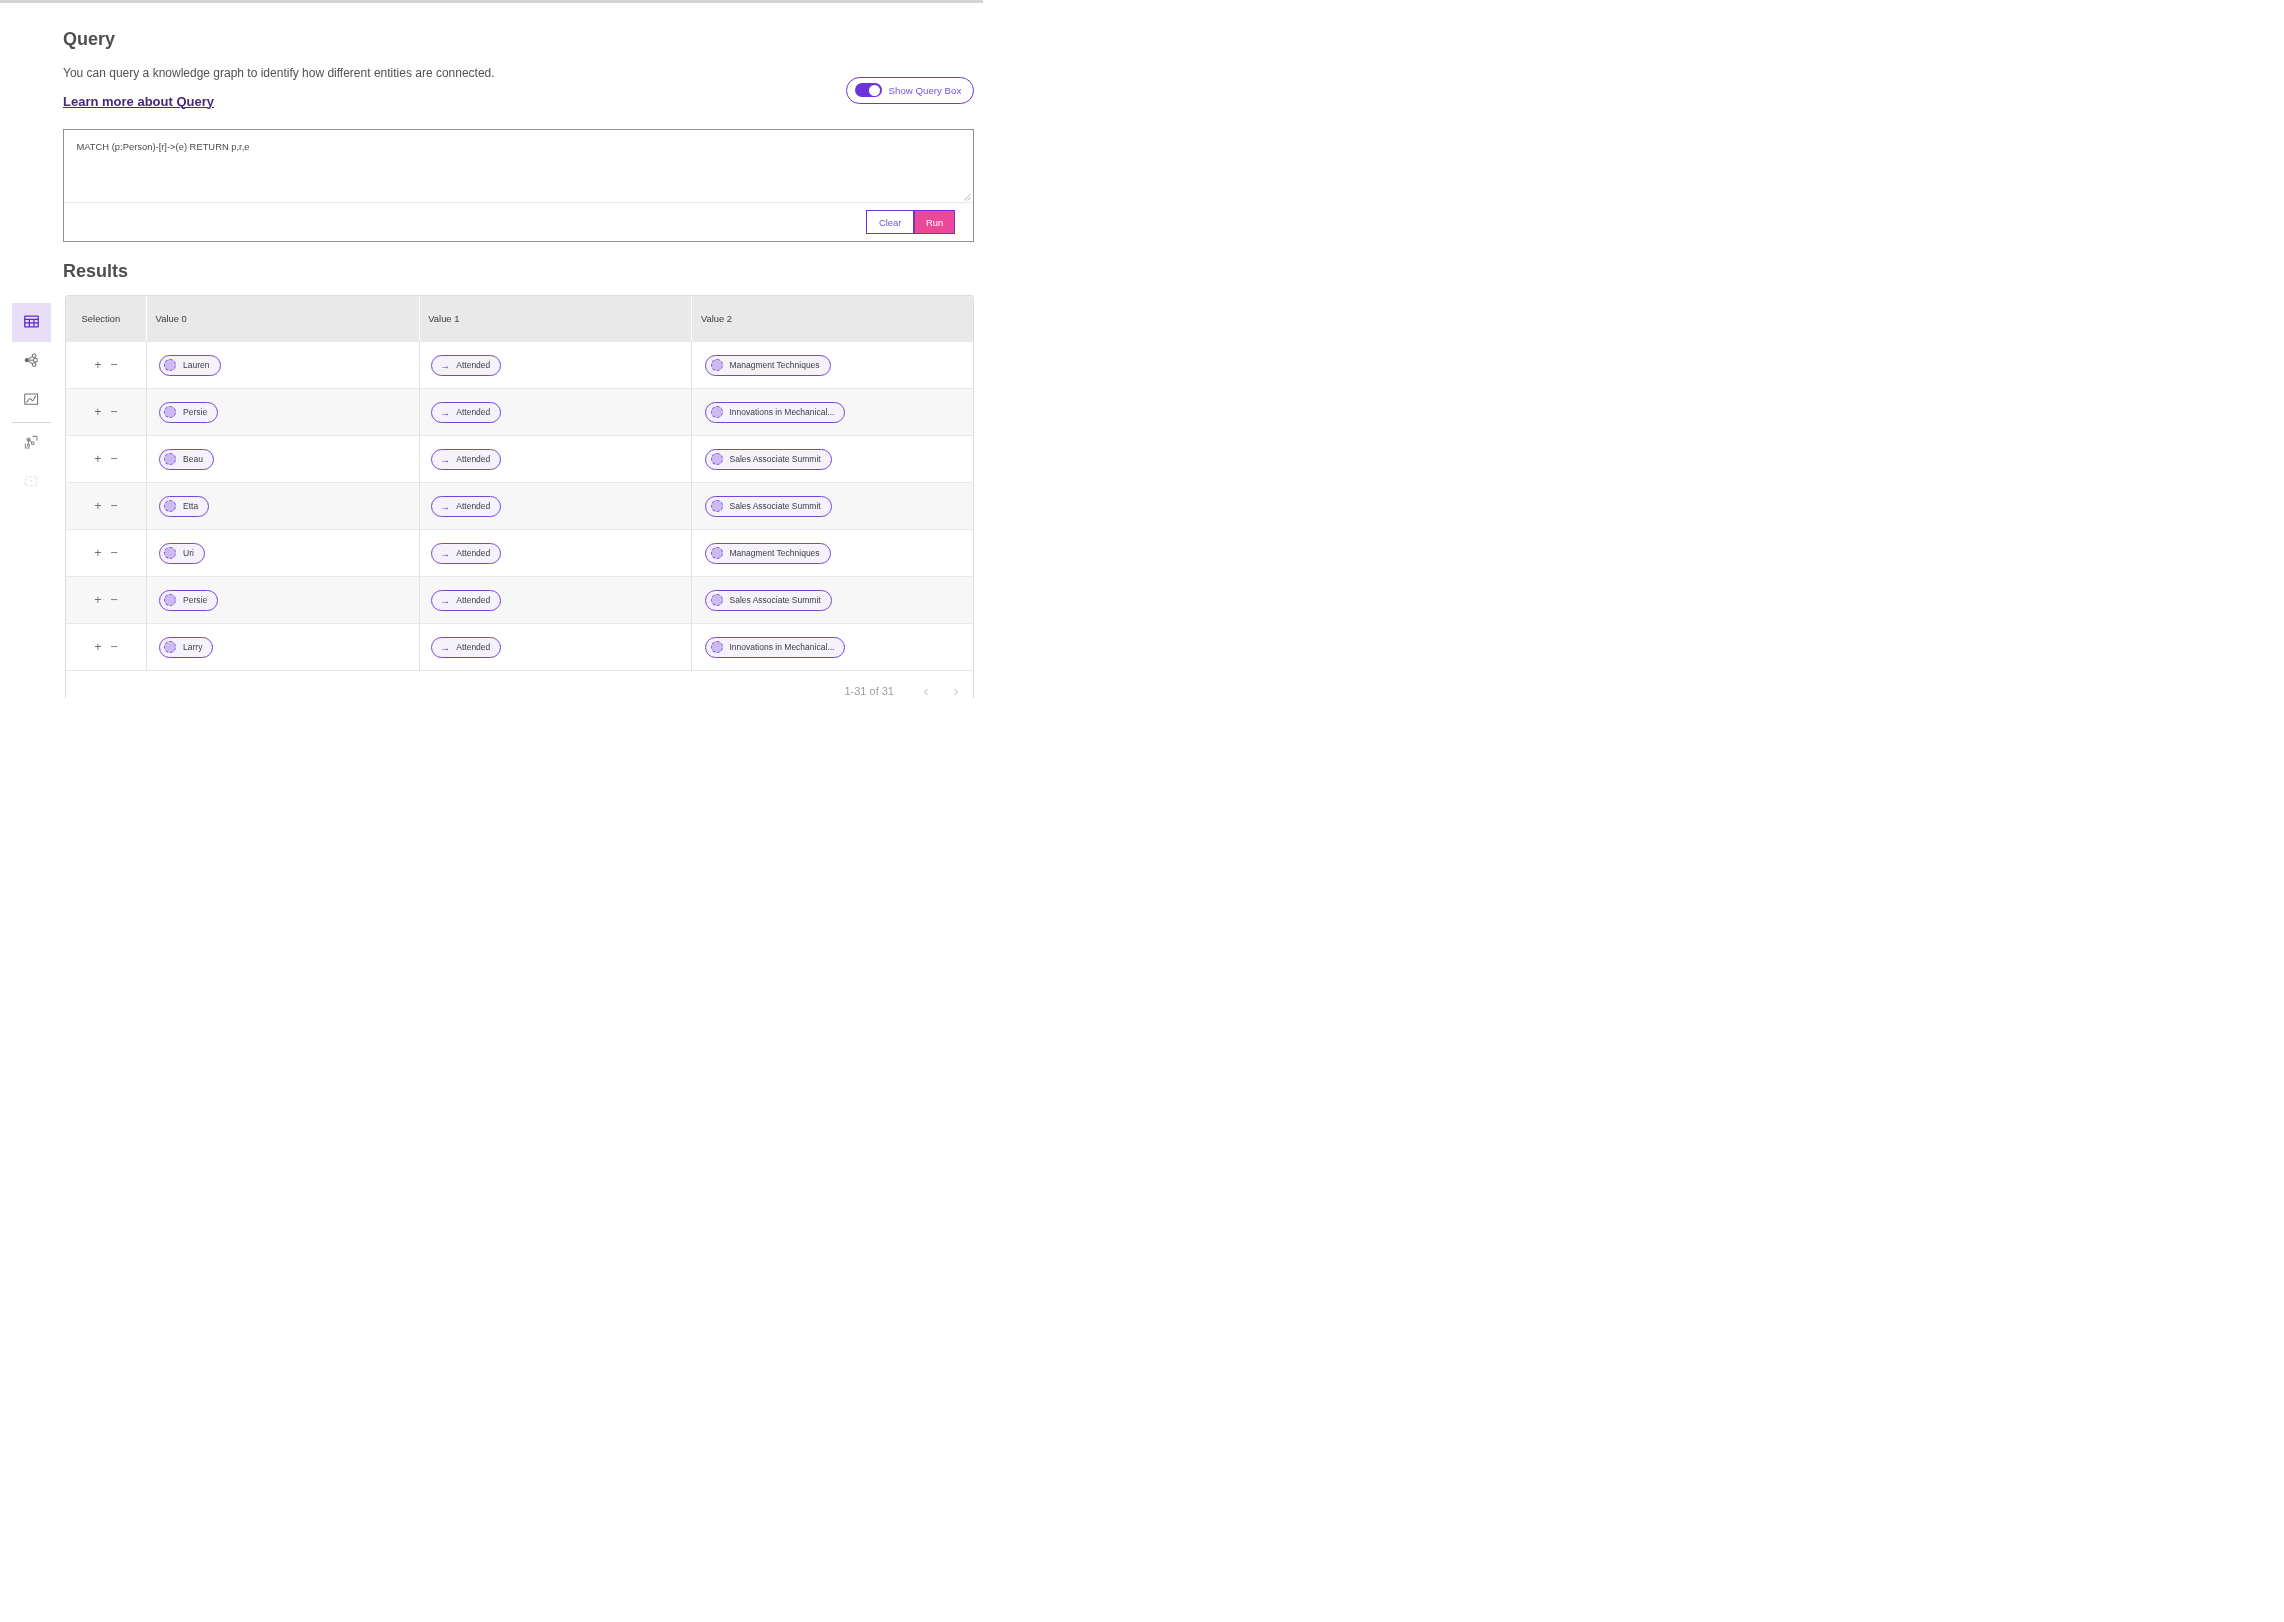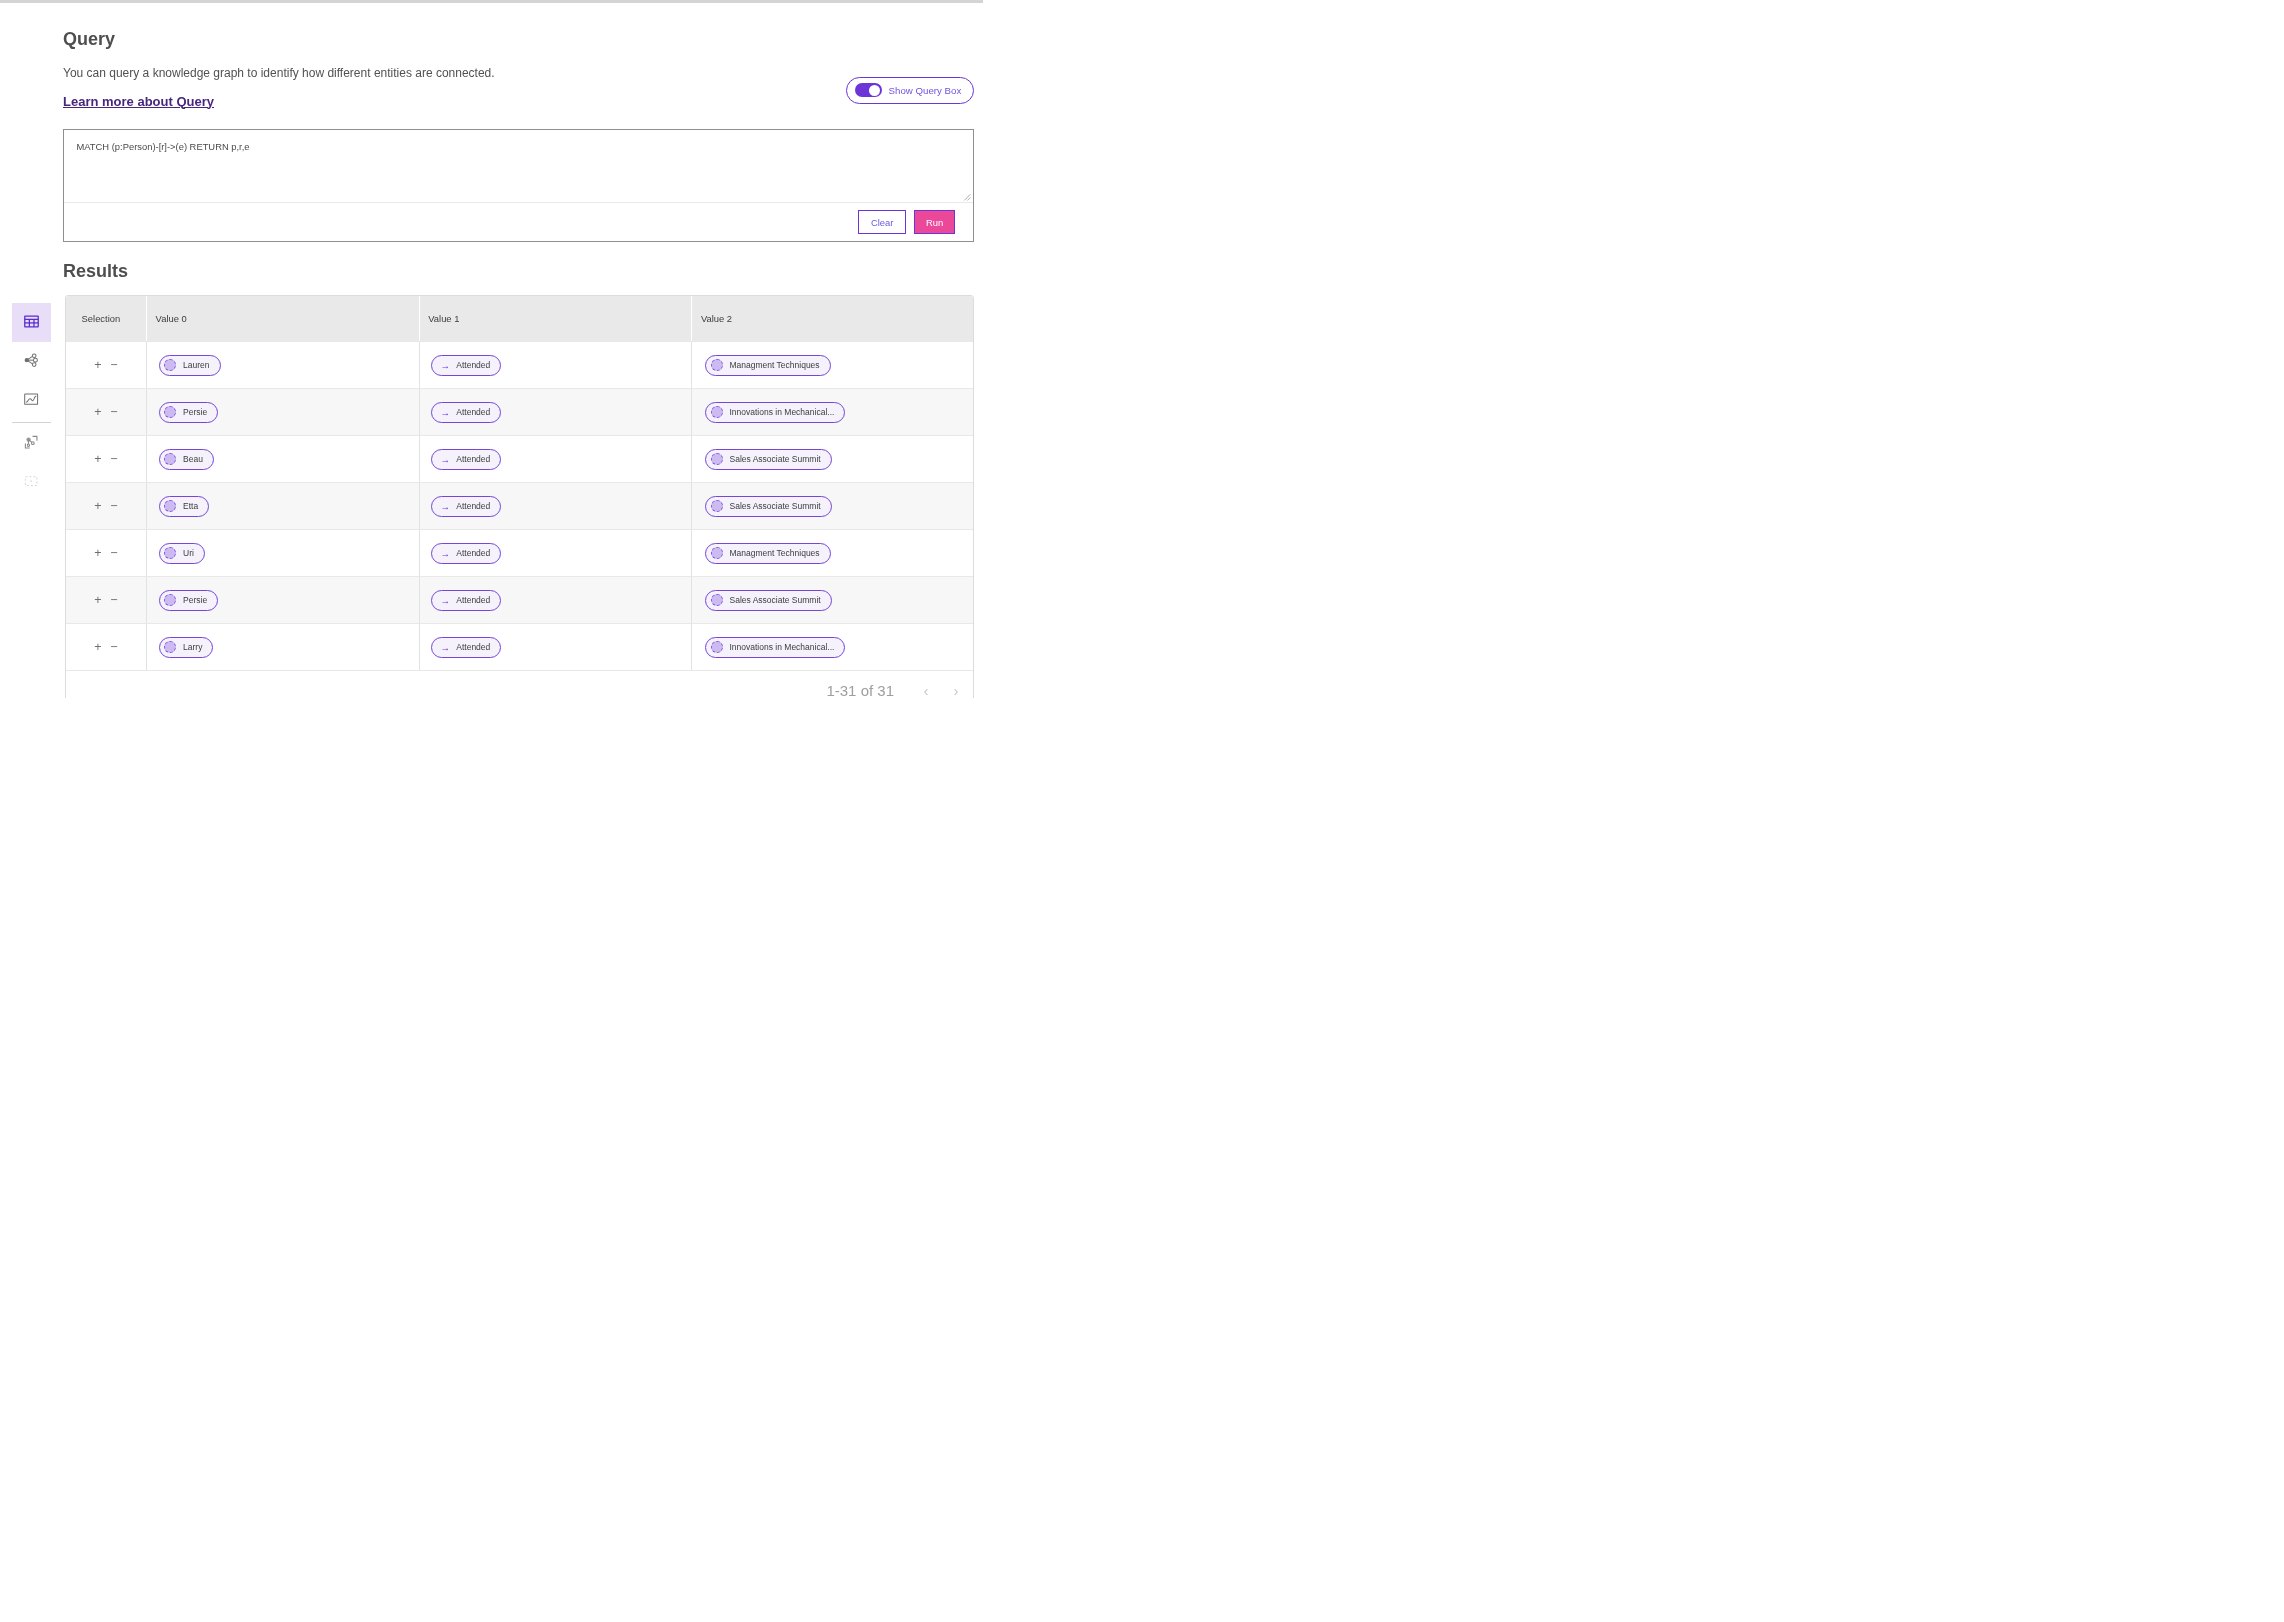--- a/index.html
+++ b/index.html
@@ -32,21 +32,21 @@
   .toggle-label{margin-left:6.3px;font-size:9.7px;color:#7452e0;}
 
   
   .query-box{margin-top:20.7px;border:0.6px solid #8f8f8f;background:#fff;}
   .ta-wrap{position:relative;height:72px;border-bottom:1.3px solid #e9e9e9;}
   .ta-wrap textarea{
     width:100%;height:100%;box-sizing:border-box;border:none;outline:none;resize:none;
     padding:10.7px 12.5px;font-family:"Liberation Sans",sans-serif;font-size:9.4px;color:#4a4a4a;background:transparent;
   }
   .resize-glyph{position:absolute;right:1.3px;bottom:1.3px;cursor:nwse-resize;}
-  .btn-row{height:38px;display:flex;align-items:center;justify-content:flex-end;gap:8px;padding-right:17.5px;}
+  .btn-row{height:38px;display:flex;align-items:center;justify-content:flex-end;gap:0;padding-right:17.5px;}
   .btn-clear{width:48px;height:24px;background:#fff;border:0.9px solid #6d35d8;color:#6d5ae0;
     font-size:9.4px;font-family:"Liberation Sans",sans-serif;cursor:pointer;}
   .btn-run{width:41px;height:24px;background:#ec4899;border:0.6px solid #6d35d8;color:#ffffff;
     font-size:9.4px;font-family:"Liberation Sans",sans-serif;cursor:pointer;}
 
   
   h2.results-title{margin:19px 0 0 0;font-size:18px;line-height:21px;font-weight:700;color:#4e4e4e;}
   .table{margin:13px 0 0 1.9px;width:909px;border:0.6px solid #dcdcdc;border-radius:3.1px;box-sizing:border-box;background:#fff;}
   .thead{display:flex;height:45px;background:#e9e9e9;border-radius:3.1px 3.1px 0 0;}
   .thead .hcell{display:flex;align-items:center;font-size:9.4px;color:#3d3d3d;box-sizing:border-box;}
@@ -67,21 +67,21 @@
     font-family:"Liberation Sans",sans-serif;}
 
   .pill{display:inline-flex;align-items:center;height:20.7px;border:0.9px solid #7546d8;border-radius:10.7px;
     background:#f5f2fc;font-size:8.5px;color:#3c3c3c;cursor:pointer;box-sizing:border-box;white-space:nowrap;}
   .pill.node{padding:0 10px 0 4.4px;gap:6.9px;}
   .pill.rel{padding:0 10px 0 8.8px;gap:6.3px;}
   .node-circle{width:12px;height:12px;border-radius:50%;background:#ccbaf0;border:0.9px dashed #7d55e0;box-sizing:border-box;}
   .rel-arrow{color:#6d35d8;font-size:9.4px;}
 
   .tfoot{height:39px;border-top:0.6px solid #e8e8e8;display:flex;align-items:center;justify-content:flex-end;padding-right:14.4px;}
-  .pag-label{font-size:15px;color:#9e9e9e;margin-right:29.5px;}
+  .pag-label{font-size:11px;color:#9e9e9e;margin-right:29.5px;}
   .pag-btn{background:none;border:none;padding:0;cursor:pointer;color:#c8c8c8;font-size:15px;line-height:1;
     font-family:"Liberation Sans",sans-serif;}
   .pag-btn + .pag-btn{margin-left:25px;}
 </style>
 </head>
 <body>
 
 <div class="topbar"></div>
 
 <aside class="sidebar">

